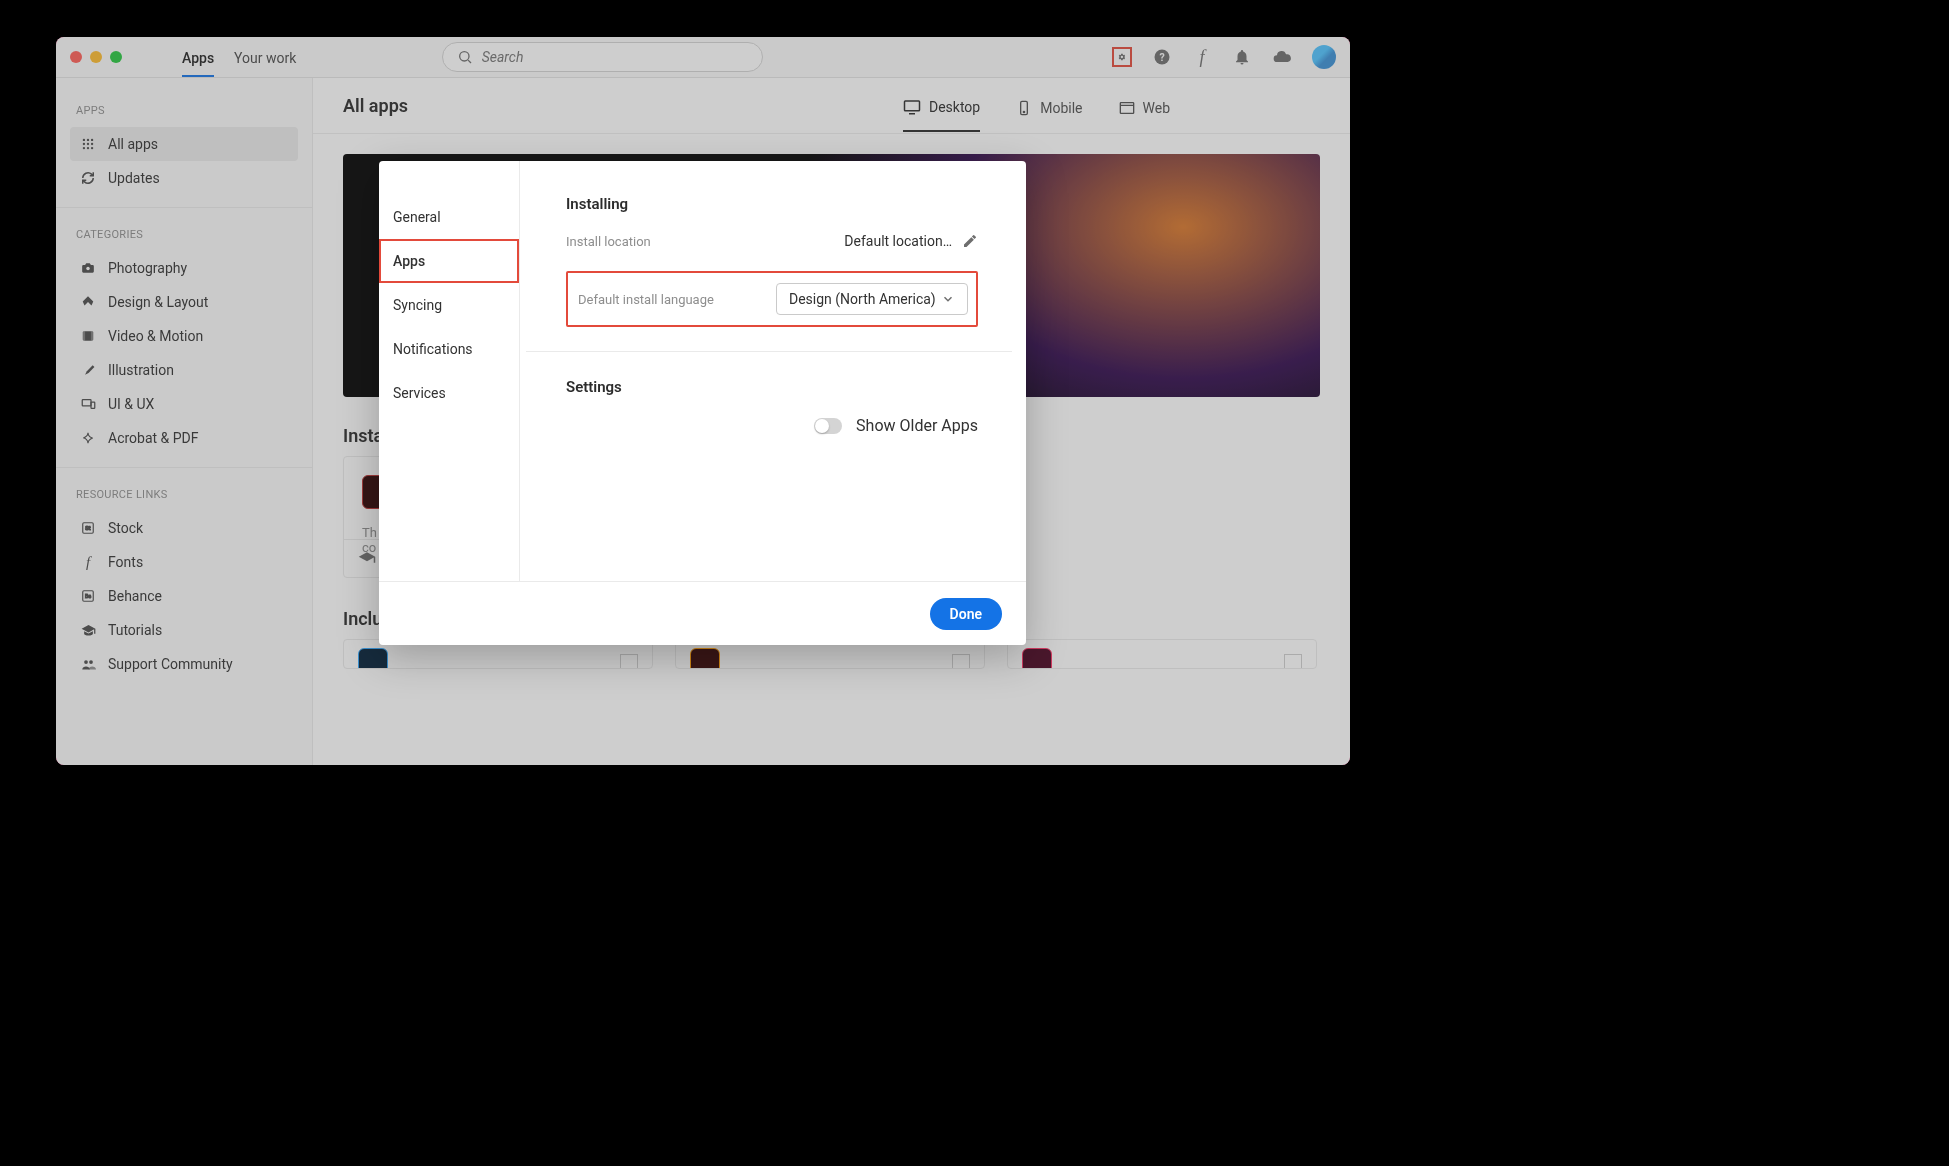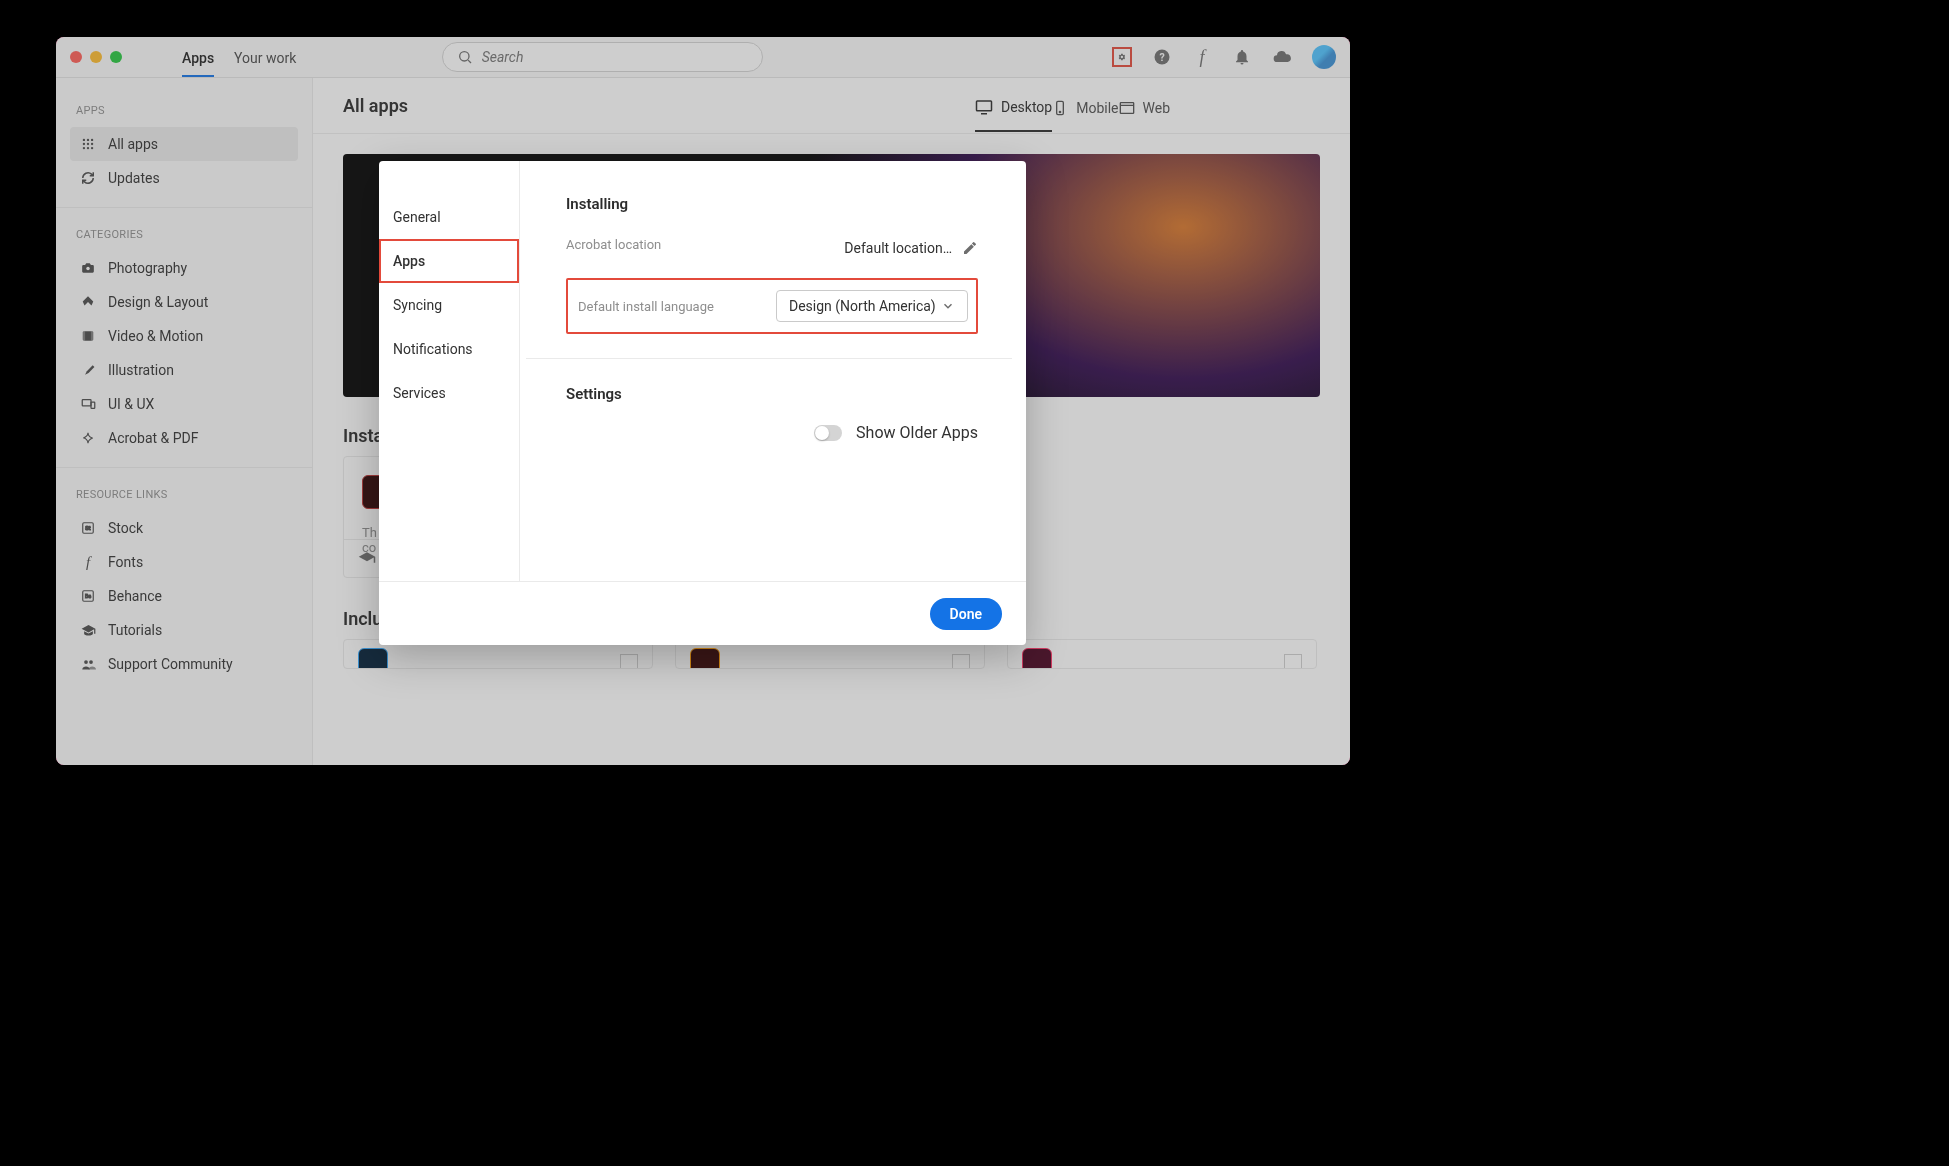--- a/index.html
+++ b/index.html
@@ -69,21 +69,21 @@
   .side-divider { height: 1px; background: #eaeaea; margin: 12px -14px; }
 
   .content {
     flex: 1; background: #fff; position: relative; padding: 0;
   }
   .page-header {
     display: flex; align-items: center; height: 56px;
     padding: 0 30px; border-bottom: 1px solid #eee;
   }
   .page-title { font-size: 18px; font-weight: 600; color: #2c2c2c; }
-  .platform-tabs { margin-left: auto; margin-right: 150px; display: flex; }
+  .platform-tabs { margin-left: auto; margin-right: 150px; display: flex; gap: 36px; }
   .ptab { display: flex; align-items: center; gap: 8px; font-size: 14px; color: #505050; padding: 18px 0 14px 0; }
   .ptab.active { border-bottom: 2px solid #2c2c2c; color: #2c2c2c; }
 
   .hero {
     margin: 20px 30px 28px 30px;
     height: 243px;
     border-radius: 4px;
     background: #000 radial-gradient(ellipse 560px 360px at 86% 30%, rgba(255,140,50,.85), rgba(90,20,140,.55) 42%, rgba(0,0,0,1) 70%);
     overflow: hidden;
   }
@@ -128,21 +128,21 @@
   }
   .pref-tab { padding: 14px 14px; font-size: 14px; color: #323232; }
   .pref-tab.active {
     outline: 2px solid #e34a3b; outline-offset: -2px;
     font-weight: 500;
   }
   .modal-content { flex: 1; padding: 34px 48px 10px 34px; }
   .mc-title { font-size: 15px; font-weight: 600; color: #2c2c2c; margin-bottom: 20px; }
   .row { display: flex; align-items: center; justify-content: space-between; margin-bottom: 22px; }
   .row .label { font-size: 13px; color: #8e8e8e; }
-  .row .value { font-size: 14px; color: #323232; display: flex; align-items: center; gap: 10px; margin-top: 7px; }
+  .row .value { font-size: 14px; color: #323232; display: flex; align-items: center; gap: 10px; }
   .pencil { width: 16px; height: 16px; display: inline-block; }
   .lang-row {
     border: 2px solid #e34a3b; border-radius: 2px;
     padding: 10px 8px 10px 10px;
     display: flex; align-items: center; justify-content: space-between;
   }
   .lang-row .label { font-size: 13px; color: #8e8e8e; }
   .select-box {
     border: 1px solid #cacaca; border-radius: 4px;
     padding: 7px 12px; min-width: 192px;
@@ -440,21 +440,21 @@
       <div class="modal-side">
         <div class="pref-tab">General</div>
         <div class="pref-tab active">Apps</div>
         <div class="pref-tab">Syncing</div>
         <div class="pref-tab">Notifications</div>
         <div class="pref-tab">Services</div>
       </div>
       <div class="modal-content">
         <div class="mc-title">Installing</div>
         <div class="row">
-          <span class="label">Acrobat location</span>
+          <span class="label">Install location</span>
           <span class="value">
             <span>Default location…</span>
             <span class="pencil">
               <svg width="16" height="16" viewBox="0 0 24 24" fill="#6e6e6e">
                   <path d="M3 17.25V21h3.75L17.81 9.94l-3.75-3.75Zm17.71-10.04a1 1 0 0 0 0-1.41l-2.5-2.5a1 1 0 0 0-1.41 0l-1.96 1.96 3.75 3.75Z"></path>
                 </svg>
             </span>
           </span>
         </div>
         <div class="lang-row">

